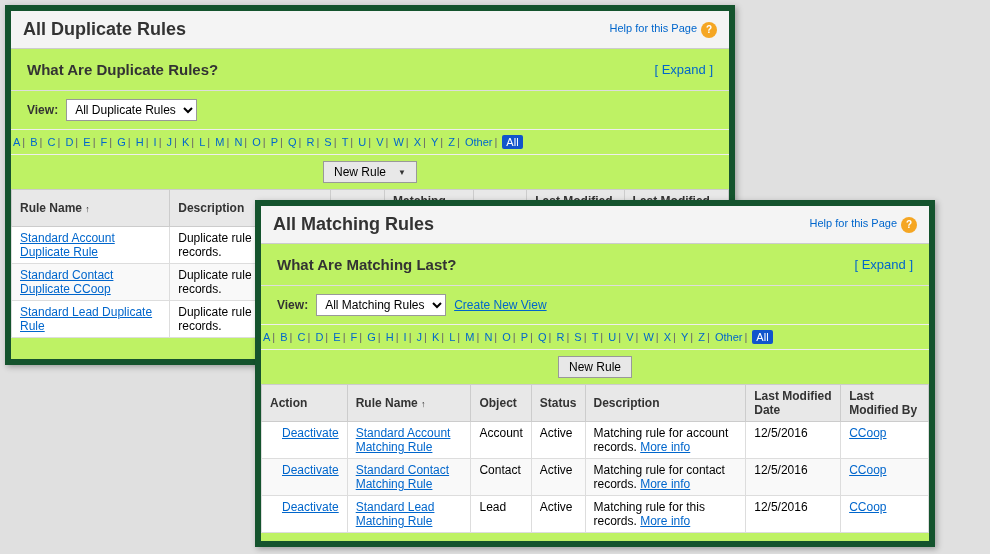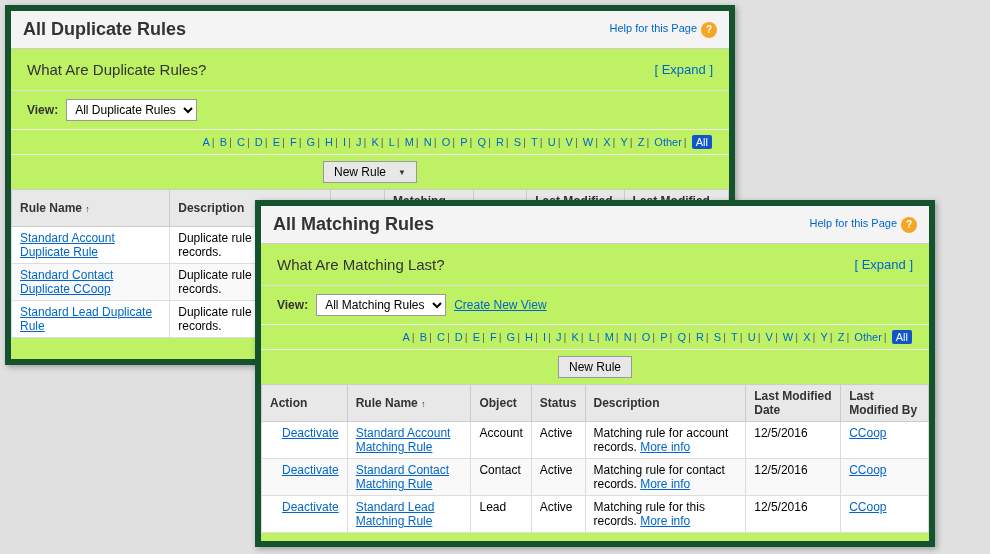--- a/index.html
+++ b/index.html
@@ -76,21 +76,21 @@
     .what-are-section {
       padding: 12px 16px;
       border-bottom: 1px solid #ddd;
       display: flex;
       justify-content: space-between;
       align-items: center;
     }
 
     .what-are-title {
       font-size: 15px;
-      font-weight: normal;
+      font-weight: bold;
       color: #333;
       text-align: center;
     }
 
     .expand-link {
       font-size: 13px;
       color: #0066cc;
       text-decoration: none;
     }
 
@@ -115,23 +115,23 @@
       cursor: pointer;
     }
 
     .create-view-link {
       color: #0066cc;
       text-decoration: underline;
       cursor: pointer;
     }
 
     .alpha-nav {
-      padding: 6px 16px;
+      padding: 6px 1px;
       border-bottom: 1px solid #eee;
-      text-align: right;
+      text-align: left;
       color: #0066cc;
       font-size: 11px;
     }
 
     .alpha-nav span {
       margin: 0 1px;
     }
 
     .alpha-nav .alpha-link {
       color: #0066cc;

